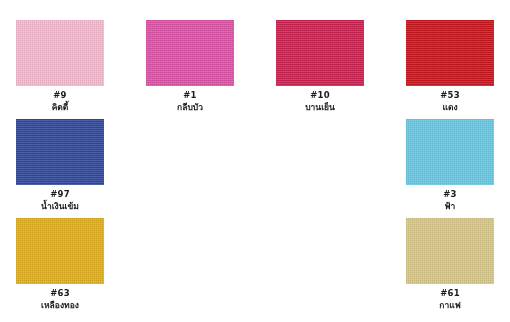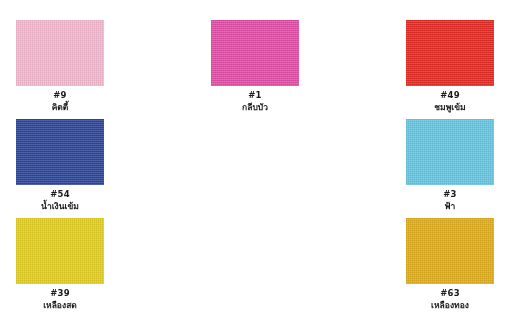--- a/index.html
+++ b/index.html
@@ -79,45 +79,50 @@
       <div class="swatch-chip" style="background-color: rgb(244, 184, 207);"></div>
       <div class="swatch-code">#9</div>
       <div class="swatch-name">คิตตี้</div>
     </div>
     <div class="swatch-cell">
       <div class="swatch-chip" style="background-color: rgb(218, 82, 164);"></div>
       <div class="swatch-code">#1</div>
       <div class="swatch-name">กลีบบัว</div>
     </div>
     <div class="swatch-cell">
-      <div class="swatch-chip" style="background-color: rgb(228, 43, 38);"></div>
-      <div class="swatch-code">#49</div>
-      <div class="swatch-name">ชมพูเข้ม</div>
+      <div class="swatch-chip" style="background-color: rgb(201, 33, 79);"></div>
+      <div class="swatch-code">#10</div>
+      <div class="swatch-name">บานเย็น</div>
+    </div>
+    <div class="swatch-cell">
+      <div class="swatch-chip" style="background-color: rgb(196, 22, 28);"></div>
+      <div class="swatch-code">#53</div>
+      <div class="swatch-name">แดง</div>
     </div>
   </div>
 
   <div class="swatch-row">
     <div class="swatch-cell">
       <div class="swatch-chip" style="background-color: rgb(43, 69, 160);"></div>
-      <div class="swatch-code">#54</div>
+      <div class="swatch-code">#97</div>
       <div class="swatch-name">น้ำเงินเข้ม</div>
     </div>
     <div class="swatch-cell">
       <div class="swatch-chip" style="background-color: rgb(92, 202, 232);"></div>
       <div class="swatch-code">#3</div>
       <div class="swatch-name">ฟ้า</div>
     </div>
   </div>
 
   <div class="swatch-row">
     <div class="swatch-cell">
-      <div class="swatch-chip" style="background-color: rgb(226, 206, 37);"></div>
-      <div class="swatch-code">#39</div>
-      <div class="swatch-name">เหลืองสด</div>
-    </div>
-    <div class="swatch-cell">
       <div class="swatch-chip" style="background-color: rgb(224, 173, 31);"></div>
       <div class="swatch-code">#63</div>
       <div class="swatch-name">เหลืองทอง</div>
+    </div>
+    <div class="swatch-cell">
+      <div class="swatch-chip" style="background-color: rgb(214, 198, 138);"></div>
+      <div class="swatch-code">#61</div>
+      <div class="swatch-name">กาแฟ</div>
     </div>
   </div>
 
 </div>
 
 </body></html>

